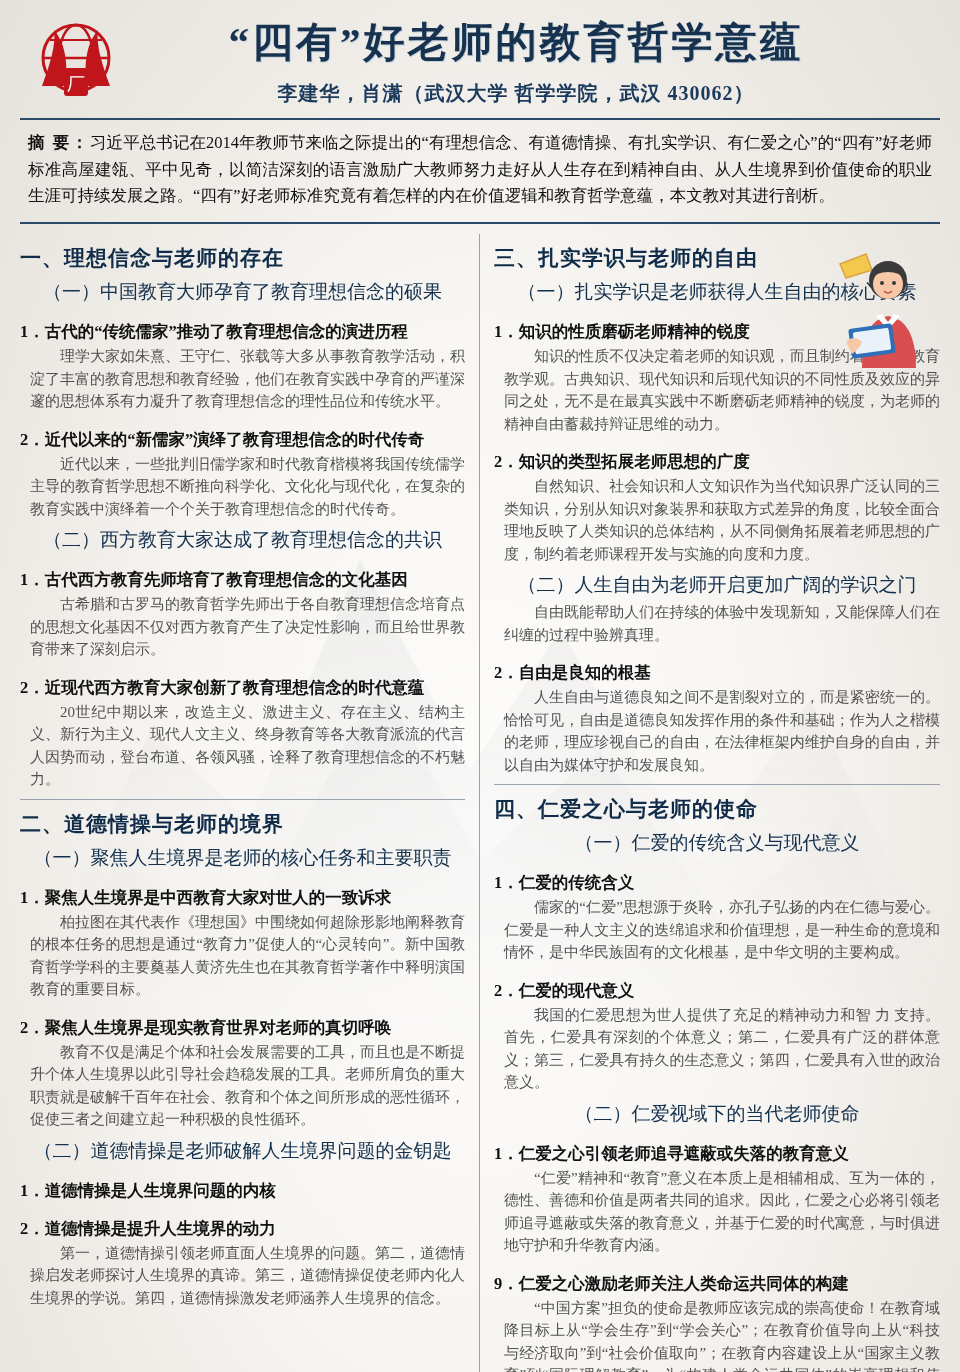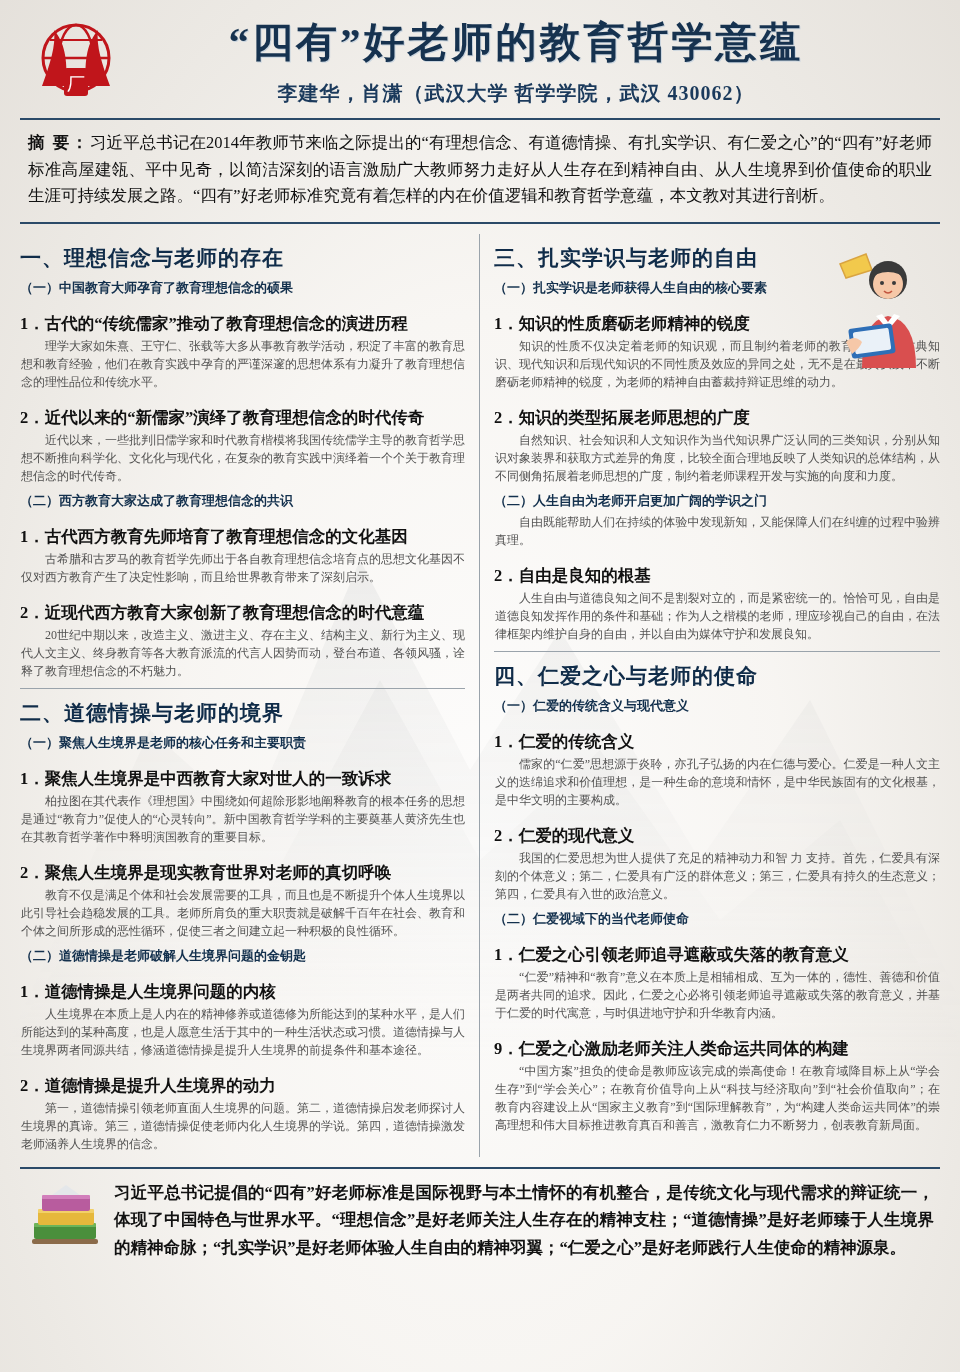--- a/index.html
+++ b/index.html
@@ -102,38 +102,39 @@
   .col.right { padding-left: 14px; }
 
   .section-h {
     font-size: 21px;
     font-weight: bold;
     color: #102c49;
     margin: 10px 0 6px 0;
     letter-spacing: 1px;
   }
   .sub-h {
-    font-size: 13px;
-    font-weight: bold;
+    font-size: 19px;
+    font-weight: normal;
     color: #13304d;
     margin: 7px 0 3px 0;
+    text-align: center;
   }
   .item-h {
     font-size: 16.5px;
     font-weight: bold;
     color: #111;
     margin: 16px 0 2px 0;
   }
   .para {
-    font-size: 12px;
+    font-size: 15px;
     line-height: 1.5;
     color: #3b3b3b;
     text-align: justify;
     text-indent: 2em;
-    margin: 0 0 4px 1px;
+    margin: 0 0 4px 10px;
     filter: blur(0.45px);
     opacity: 0.88;
   }
   .divider-h {
     border: 0;
     border-top: 1px solid #9aa3ab;
     margin: 8px 0 2px 0;
   }
 
   
@@ -249,21 +250,20 @@
 
         <div>
           <div class="section-h">二、道德情操与老师的境界</div>
           <div class="sub-h">（一）聚焦人生境界是老师的核心任务和主要职责</div>
           <div class="item-h">1．聚焦人生境界是中西教育大家对世人的一致诉求</div>
           <p class="para">柏拉图在其代表作《理想国》中围绕如何超除形影地阐释教育的根本任务的思想是通过“教育力”促使人的“心灵转向”。新中国教育哲学学科的主要奠基人黄济先生也在其教育哲学著作中释明演国教育的重要目标。</p>
           <div class="item-h">2．聚焦人生境界是现实教育世界对老师的真切呼唤</div>
           <p class="para">教育不仅是满足个体和社会发展需要的工具，而且也是不断提升个体人生境界以此引导社会趋稳发展的工具。老师所肩负的重大职责就是破解千百年在社会、教育和个体之间所形成的恶性循环，促使三者之间建立起一种积极的良性循环。</p>
           <div class="sub-h">（二）道德情操是老师破解人生境界问题的金钥匙</div>
           <div class="item-h">1．道德情操是人生境界问题的内核</div>
-          <p class="para">人生境界在本质上是人内在的精神修养或道德修为所能达到的某种水平，是人们所能达到的某种高度，也是人愿意生活于其中的一种生活状态或习惯。道德情操与人生境界两者同源共结，修涵道德情操是提升人生境界的前提条件和基本途径。</p>
           <div class="item-h">2．道德情操是提升人生境界的动力</div>
           <p class="para">第一，道德情操引领老师直面人生境界的问题。第二，道德情操启发老师探讨人生境界的真谛。第三，道德情操促使老师内化人生境界的学说。第四，道德情操激发老师涵养人生境界的信念。</p>
         </div>
 
       </div>
 
       <div class="col right">
 
         <div>
           <div class="section-h">三、扎实学识与老师的自由</div>

